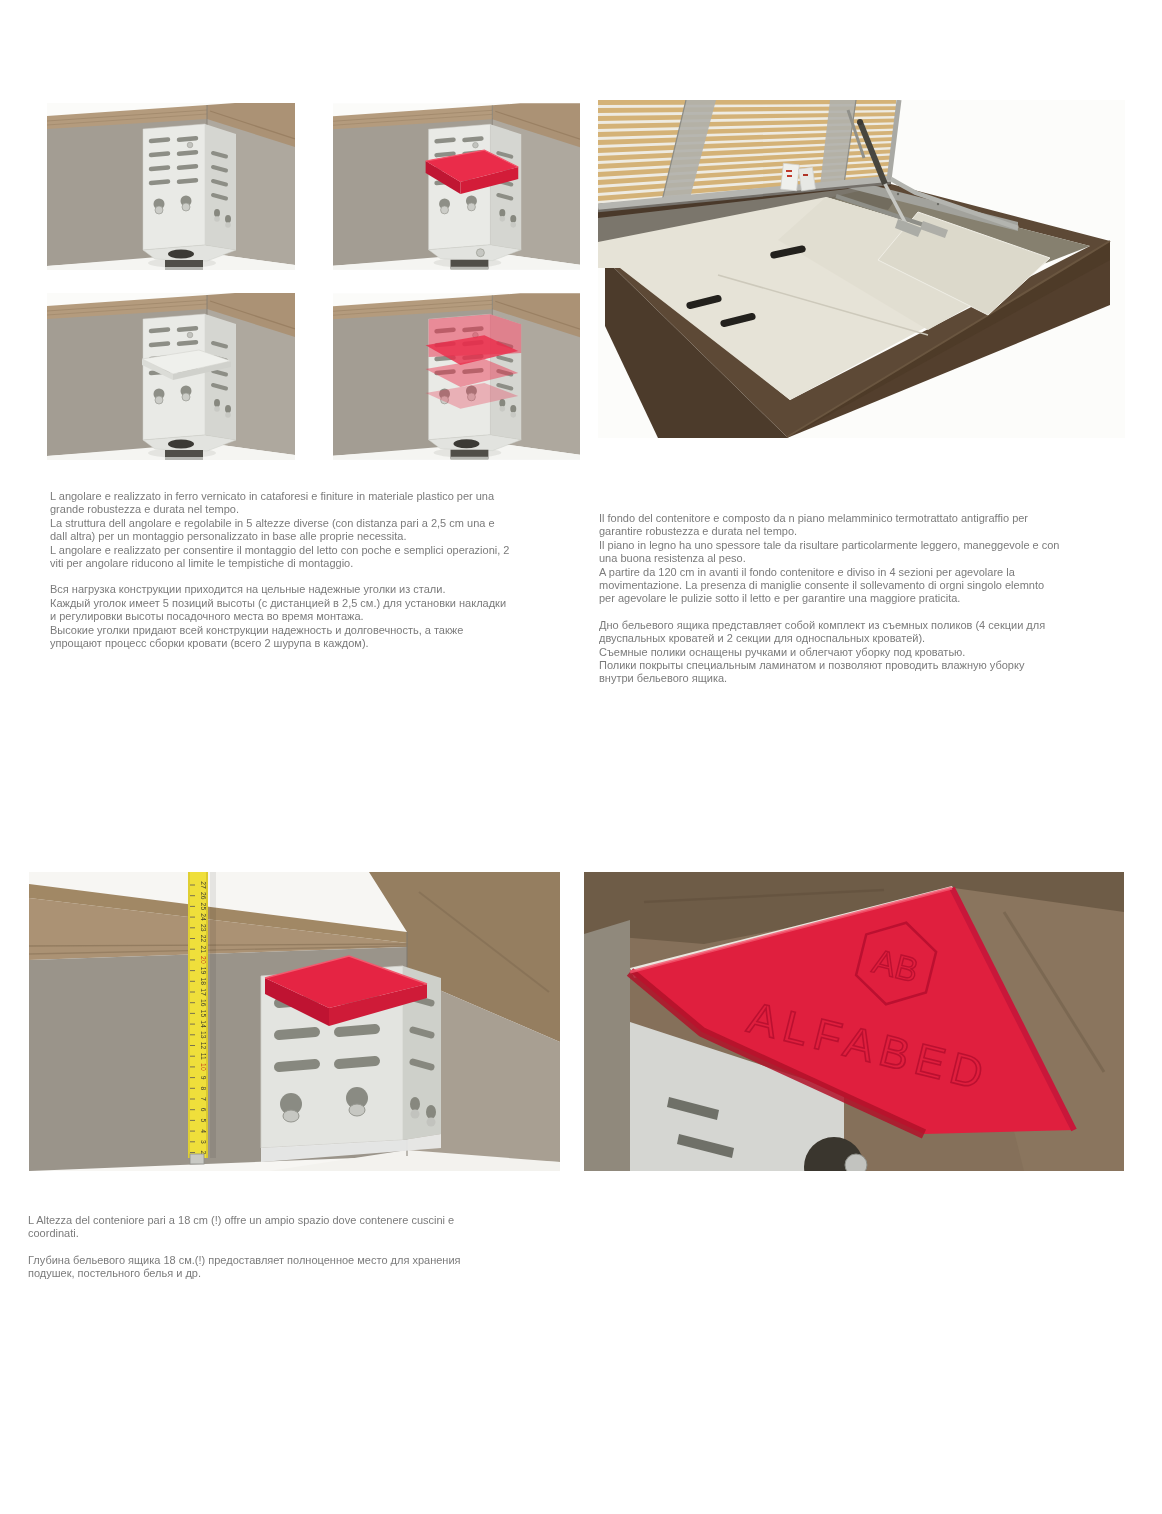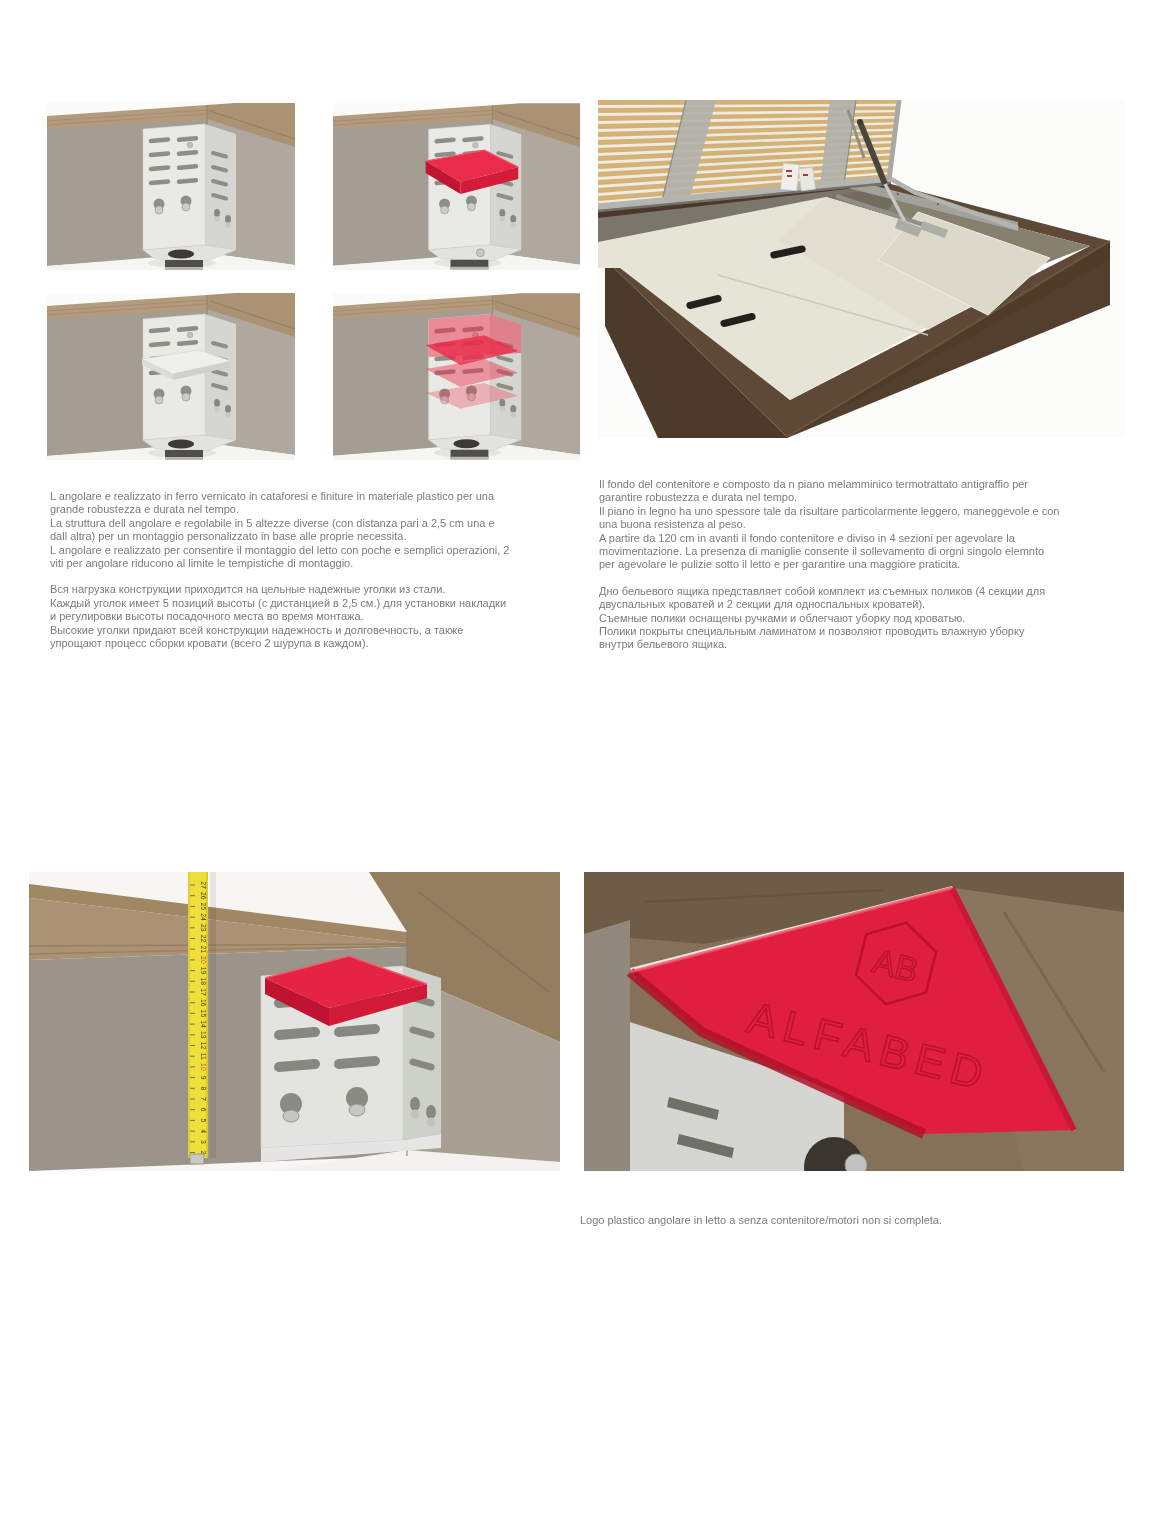--- a/index.html
+++ b/index.html
@@ -213,21 +213,21 @@
 La struttura dell angolare e regolabile in 5 altezze diverse (con distanza pari a 2,5 cm una e
 dall altra) per un montaggio personalizzato in base alle proprie necessita.
 L angolare e realizzato per consentire il montaggio del letto con poche e semplici operazioni, 2
 viti per angolare riducono al limite le tempistiche di montaggio.</p>
     <p>Вся нагрузка конструкции приходится на цельные надежные уголки из стали.
 Каждый уголок имеет 5 позиций высоты (с дистанцией в 2,5 см.) для установки накладки
 и регулировки высоты посадочного места во время монтажа.
 Высокие уголки придают всей конструкции надежность и долговечность, а также
 упрощают процесс сборки кровати (всего 2 шурупа в каждом).</p>
   </div>
-  <div class="tcol" style="left:599px;top:478px;width:532px">
+  <div class="tcol" style="left:599px;top:512px;width:532px">
     <p>Il fondo del contenitore e composto da n piano melamminico termotrattato antigraffio per
 garantire robustezza e durata nel tempo.
 Il piano in legno ha uno spessore tale da risultare particolarmente leggero, maneggevole e con
 una buona resistenza al peso.
 A partire da 120 cm in avanti il fondo contenitore e diviso in 4 sezioni per agevolare la
 movimentazione. La presenza di maniglie consente il sollevamento di orgni singolo elemnto
 per agevolare le pulizie sotto il letto e per garantire una maggiore praticita.</p>
     <p>Дно бельевого ящика представляет собой комплект из съемных поликов (4 секции для
 двуспальных кроватей и 2 секции для односпальных кроватей).
 Съемные полики оснащены ручками и облегчают уборку под кроватью.
@@ -372,17 +372,22 @@
         <path d="M46,100 L368,16" stroke="#f4556d" stroke-width="3" opacity="0.8" fill="none"></path>
         <g transform="rotate(14 300 140)">
           <path d="M300,48 L336,69 L336,111 L300,132 L264,111 L264,69 Z" fill="none" stroke="#bb1030" stroke-width="2.5"></path>
           <text x="300" y="104" text-anchor="middle" font-size="34" font-family="Liberation Sans, sans-serif" fill="none" stroke="#bb1030" stroke-width="1.4">AB</text>
           <text x="170" y="192" font-size="44" letter-spacing="7" font-family="Liberation Sans, sans-serif" fill="none" stroke="#bb1030" stroke-width="1.6">ALFABED</text>
         </g>
       </g>
     </svg>
   </figure>
 
+  <div class="tcol" style="left:28px;top:1214px;width:534px">
+    <p>L Altezza del conteniore pari a 18 cm (!) offre un ampio spazio dove contenere cuscini e
+coordinati.</p>
+    <p>Глубина бельевого ящика 18 см.(!) предоставляет полноценное место для хранения
+подушек, постельного белья и др.</p>
+  </div>
   <div class="tcol" style="left:580px;top:1214px;width:540px">
-    <p>Logo plastico angolare in letto a senza contenitore/motori non si completa.</p>
   </div>
 
 </div>
 
 </body></html>

